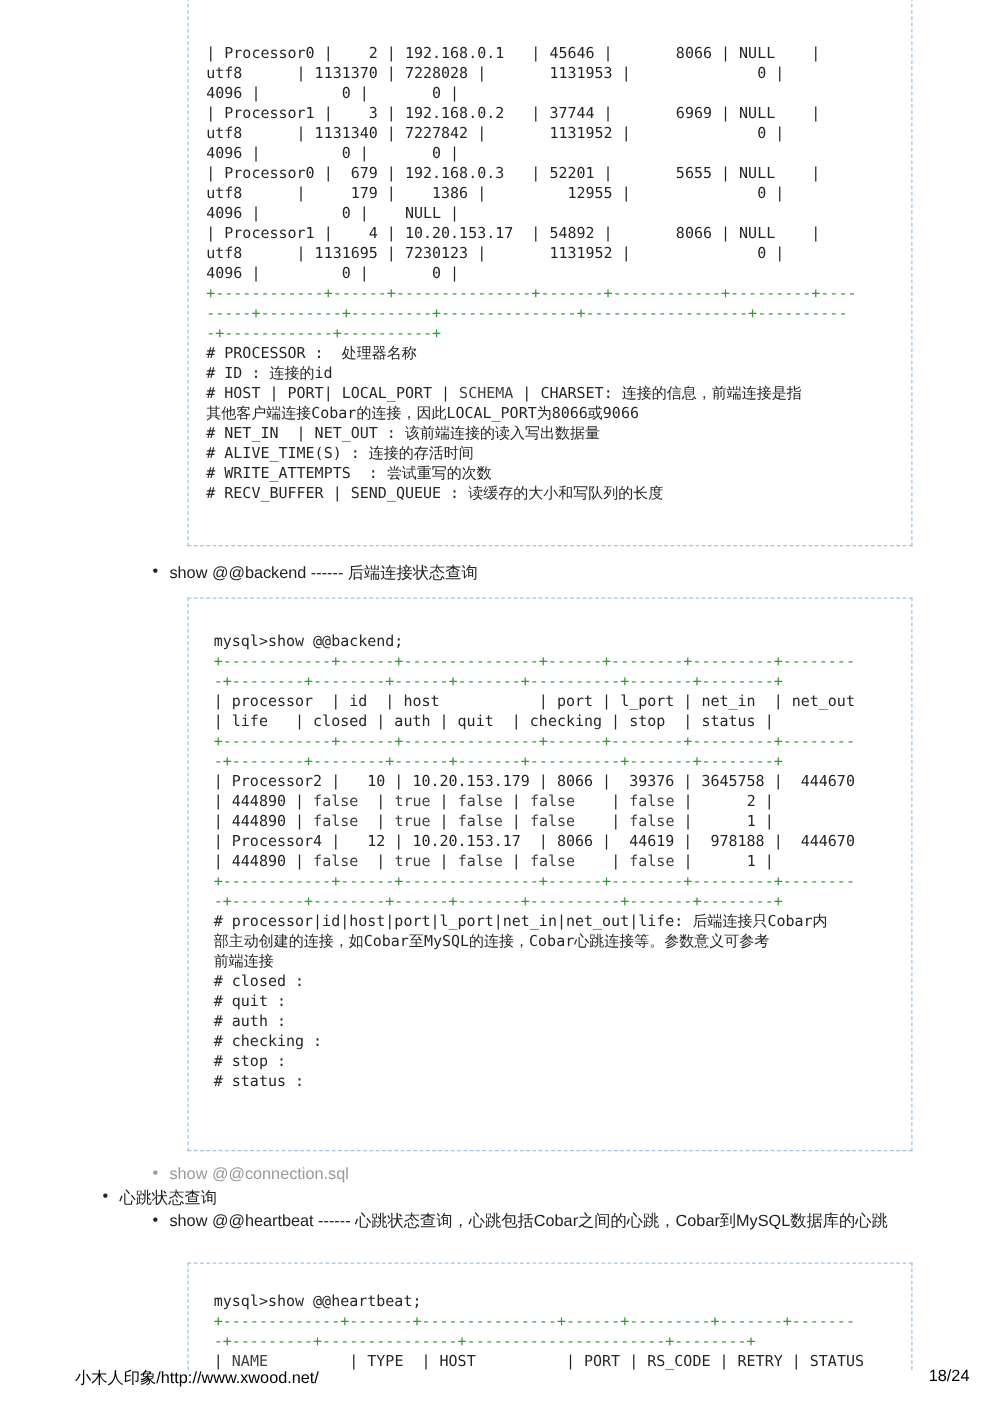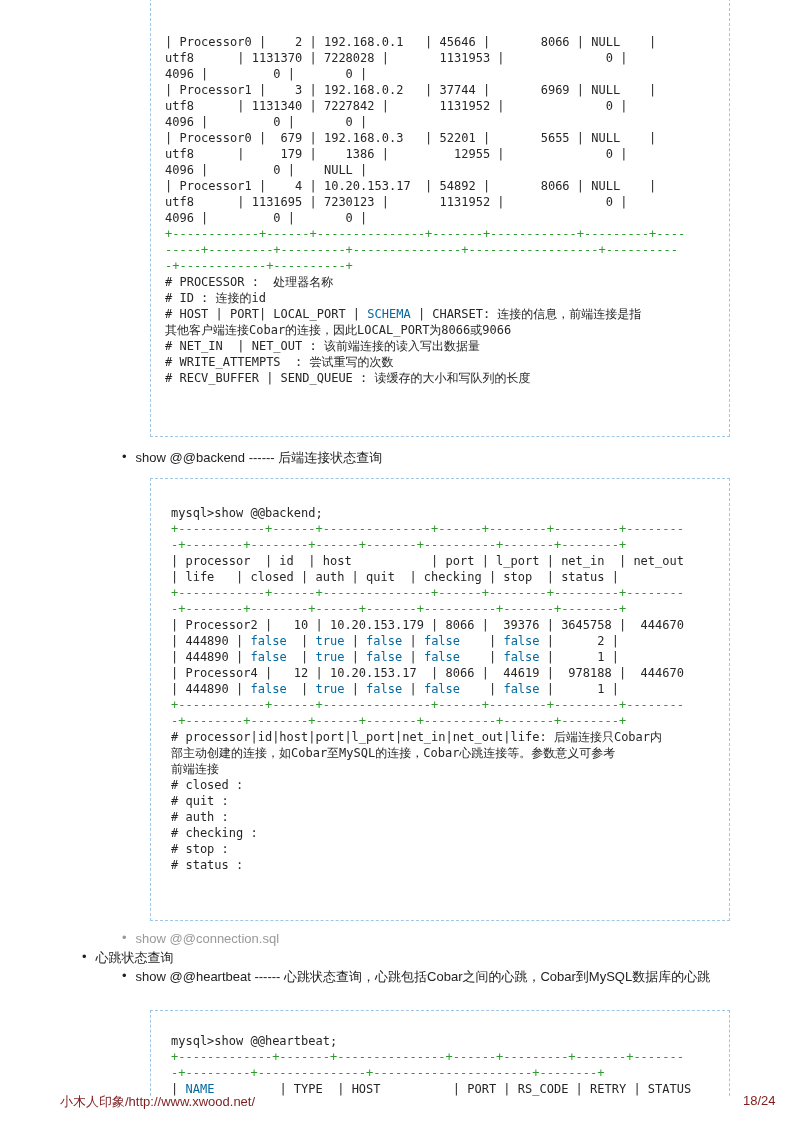--- a/index.html
+++ b/index.html
@@ -12,29 +12,29 @@
     border:1px dashed #9fc5e8;background:#ffffff;overflow:hidden;
   }
   .cb-conn{top:-2px;height:439px;border-top:none;padding:36px 6px 0 14px;}
   .cb-back{top:478px;height:443px;padding:26px 6px 0 20px;}
   .cb-heart{top:1010px;height:86px;border-bottom:none;padding:22px 6px 0 20px;}
   .codeblock .line{
     white-space:pre;font-family:"DejaVu Sans Mono","Liberation Mono",monospace;
     font-size:12px;line-height:16px;color:#262626;
   }
   .seg-g{color:#2e9b2e;}
-  .seg-b{color:#0369a1;}
+  .seg-b{color:#404040;}
   .bullet{
     position:absolute;font-size:13px;line-height:15px;color:#222222;
     display:flex;align-items:flex-start;white-space:nowrap;
   }
   .bullet .dot{font-size:13px;margin-right:9px;position:relative;top:-1px;}
   .bullet.gray{color:#999999;}
   .footer-left,.footer-right{
-    position:absolute;top:1093px;font-size:13px;color:#7f1d1d;
+    position:absolute;top:1093px;font-size:13px;color:#000000;
   }
   .footer-left{left:60px;}
   .footer-right{left:743px;}
 </style>
 </head>
 <body>
 
 <div class="page">
 
   <div class="codeblock cb-conn">
@@ -51,20 +51,21 @@
       <div class="line"><span>utf8      | 1131695 | 7230123 |       1131952 |              0 |</span></div>
       <div class="line"><span>4096 |         0 |       0 |</span></div>
       <div class="line"><span class="seg-g">+------------+------+---------------+-------+------------+---------+----</span></div>
       <div class="line"><span class="seg-g">-----+---------+---------+---------------+------------------+----------</span></div>
       <div class="line"><span class="seg-g">-+------------+----------+</span></div>
       <div class="line"><span># PROCESSOR :  处理器名称</span></div>
       <div class="line"><span># ID : 连接的id</span></div>
       <div class="line"><span># HOST | PORT| LOCAL_PORT | </span><span class="seg-b">SCHEMA</span><span> | CHARSET: 连接的信息，前端连接是指</span></div>
       <div class="line"><span>其他客户端连接Cobar的连接，因此LOCAL_PORT为8066或9066</span></div>
       <div class="line"><span># NET_IN  | NET_OUT : 该前端连接的读入写出数据量</span></div>
+      <div class="line"><span># ALIVE_TIME(S) : 连接的存活时间</span></div>
       <div class="line"><span># WRITE_ATTEMPTS  : 尝试重写的次数</span></div>
       <div class="line"><span># RECV_BUFFER | SEND_QUEUE : 读缓存的大小和写队列的长度</span></div>
     </div>
 
   <div class="bullet" style="left:122px;top:450px;">
     <span class="dot">•</span>
     <span>show @@backend ------ 后端连接状态查询</span>
   </div>
 
   <div class="codeblock cb-back">

